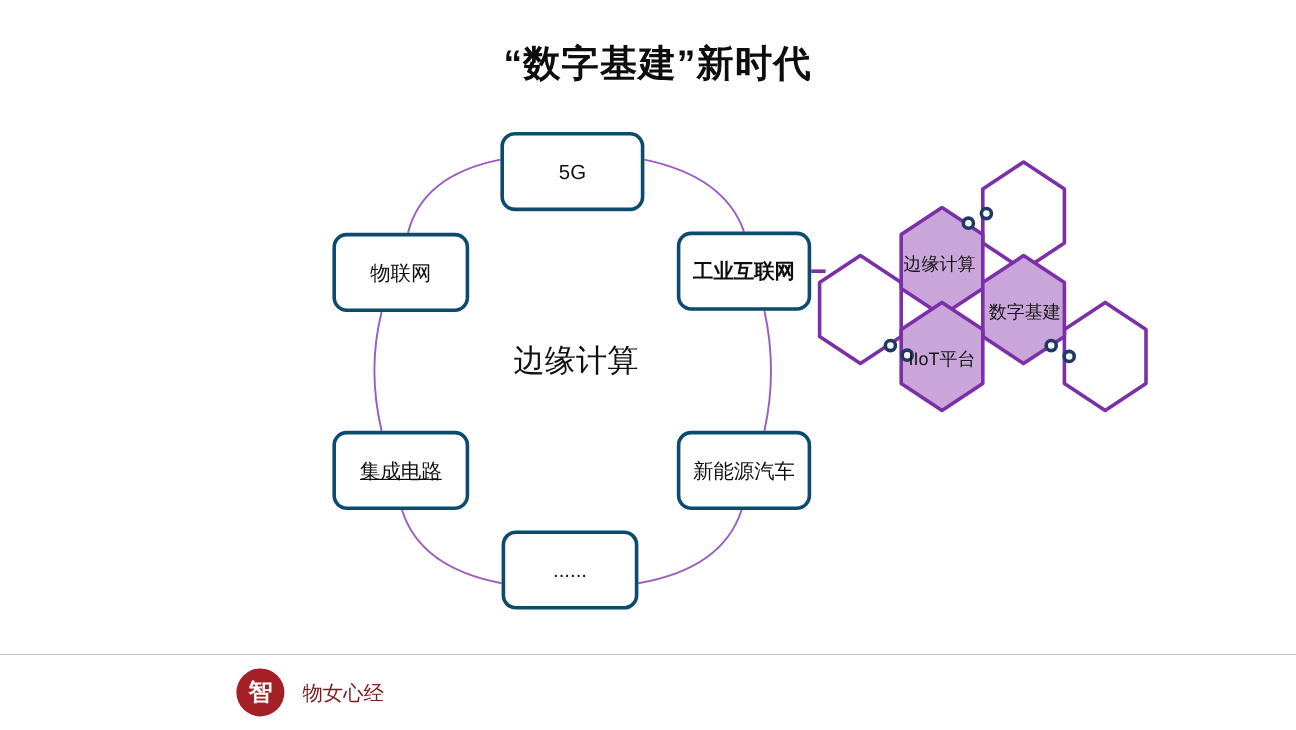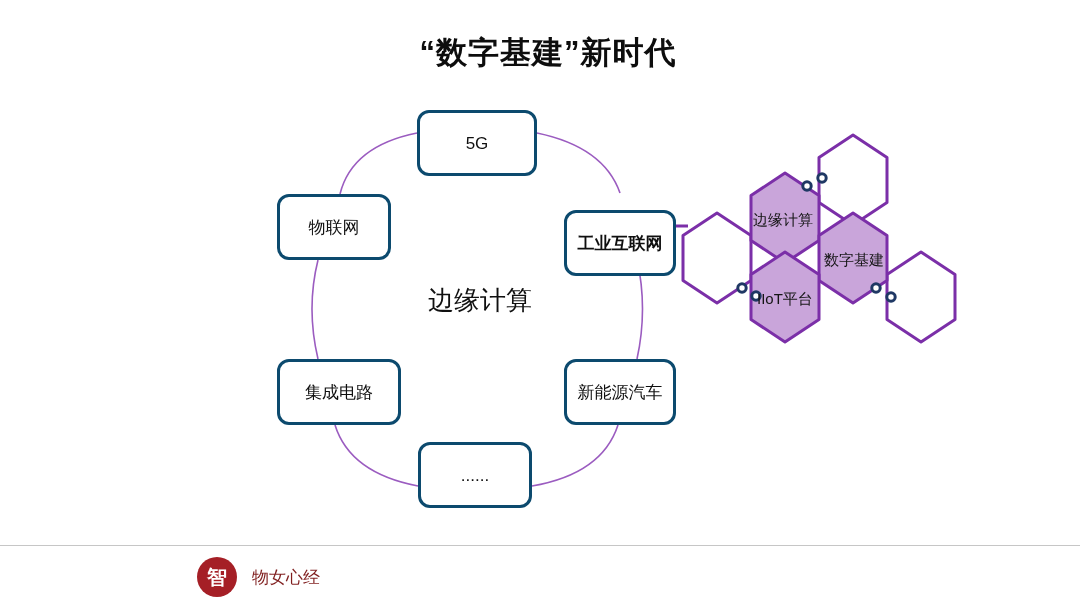--- a/index.html
+++ b/index.html
@@ -180,33 +180,33 @@
       <circle cx="756" cy="296" r="4.2"></circle>
       <circle cx="876" cy="288" r="4.2"></circle>
       <circle cx="891" cy="297" r="4.2"></circle>
     </g>
   </svg>
 
   <div class="cycle-node" style="left:417px; top:110px; width:120px; height:66px;">
     <span class="node-label">5G</span>
   </div>
 
-  <div class="cycle-node is-emphasis" style="left:564px; top:193px; width:112px; height:66px;margin-top:17px;">
+  <div class="cycle-node is-emphasis" style="left:564px; top:193px; width:112px; height:66px;">
     <span class="node-label">工业互联网</span>
   </div>
 
   <div class="cycle-node" style="left:564px; top:359px; width:112px; height:66px;">
     <span class="node-label">新能源汽车</span>
   </div>
 
   <div class="cycle-node" style="left:418px; top:442px; width:114px; height:66px;">
     <span class="node-label">......</span>
   </div>
 
-  <div class="cycle-node" style="left:277px; top:359px; width:124px; height:66px;">
+  <div class="cycle-node" style="left:277px; top:359px; width:114px; height:66px;text-decoration:underline;">
     <span class="node-label">集成电路</span>
   </div>
 
   <div class="cycle-node" style="left:277px; top:194px; width:114px; height:66px;">
     <span class="node-label">物联网</span>
   </div>
 
   <div id="cycle-center-label">边缘计算</div>
 
   <div class="hex-label" style="left:753px; top:211px;">边缘计算</div>

